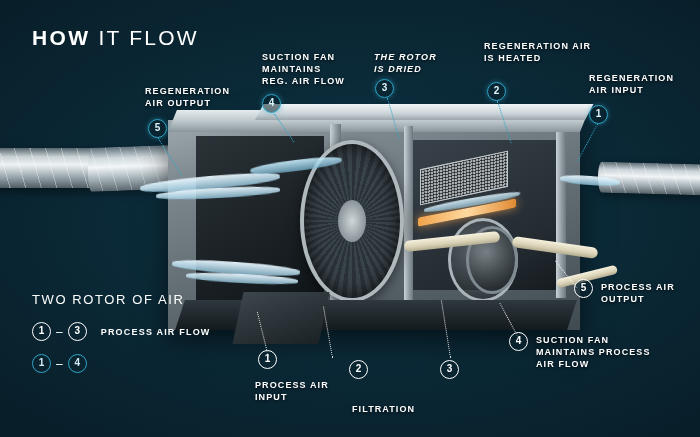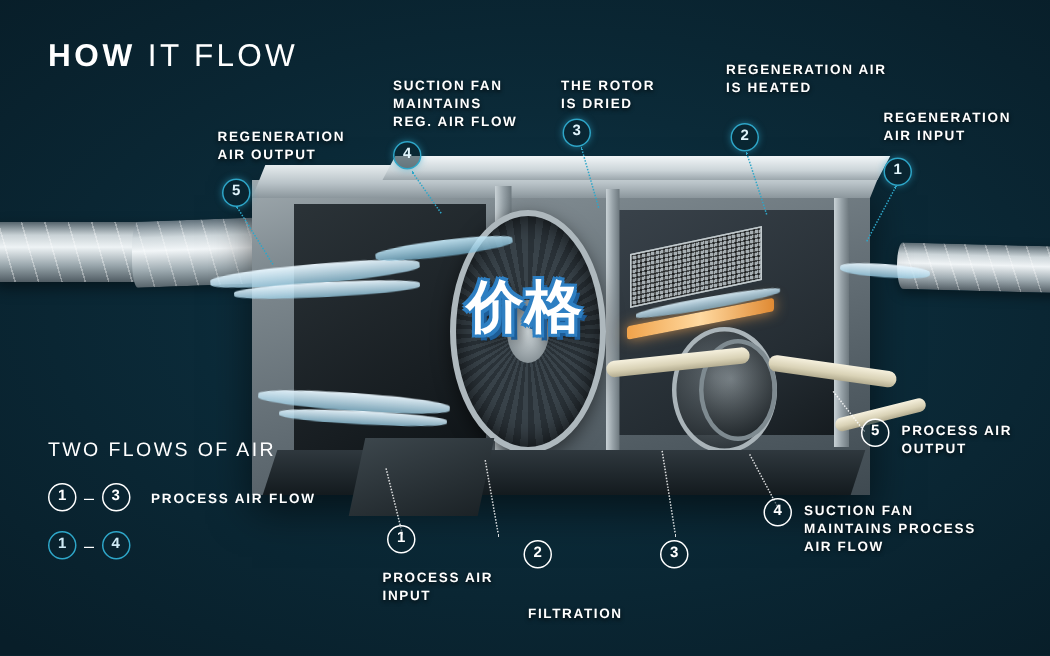--- a/index.html
+++ b/index.html
@@ -285,21 +285,21 @@
 
   <div class="callout-label" style="left:145px;top:85px;">REGENERATION
 AIR OUTPUT</div>
   <div class="marker regen" style="left:148px;top:119px;">5</div>
 
   <div class="callout-label" style="left:262px;top:51px;">SUCTION FAN
 MAINTAINS
 REG. AIR FLOW</div>
   <div class="marker regen" style="left:262px;top:94px;">4</div>
 
-  <div class="callout-label" style="left:374px;top:51px;">THE ROTOR
+  <div class="callout-label" style="left:374px;top:51px;font-style:italic;">THE ROTOR
 IS DRIED</div>
   <div class="marker regen" style="left:375px;top:79px;">3</div>
 
   <div class="callout-label" style="left:484px;top:40px;">REGENERATION AIR
 IS HEATED</div>
   <div class="marker regen" style="left:487px;top:82px;">2</div>
 
   <div class="callout-label" style="left:589px;top:72px;">REGENERATION
 AIR INPUT</div>
   <div class="marker regen" style="left:589px;top:105px;">1</div>
@@ -315,32 +315,31 @@
 
   <div class="marker" style="left:509px;top:332px;">4</div>
   <div class="callout-label" style="left:536px;top:334px;">SUCTION FAN
 MAINTAINS PROCESS
 AIR FLOW</div>
 
   <div class="marker" style="left:574px;top:279px;">5</div>
   <div class="callout-label" style="left:601px;top:281px;">PROCESS AIR
 OUTPUT</div>
 
-  <div class="legend-title">TWO FLOWS OF AIR</div>
+  <div class="legend-title">TWO ROTOR OF AIR</div>
 
   <div class="legend-row" style="left:32px;top:322px;">
     <span class="lg-mark">1</span>
     <span class="lg-dash">–</span>
     <span class="lg-mark">3</span>
     <span class="lg-text">PROCESS AIR FLOW</span>
   </div>
 
   <div class="legend-row" style="left:32px;top:354px;">
     <span class="lg-mark regen">1</span>
     <span class="lg-dash">–</span>
     <span class="lg-mark regen">4</span>
   </div>
 
   <div class="cn-overlay">
-    <div class="cn-line">价格</div>
   </div>
 
 </div>
 
 </body></html>

